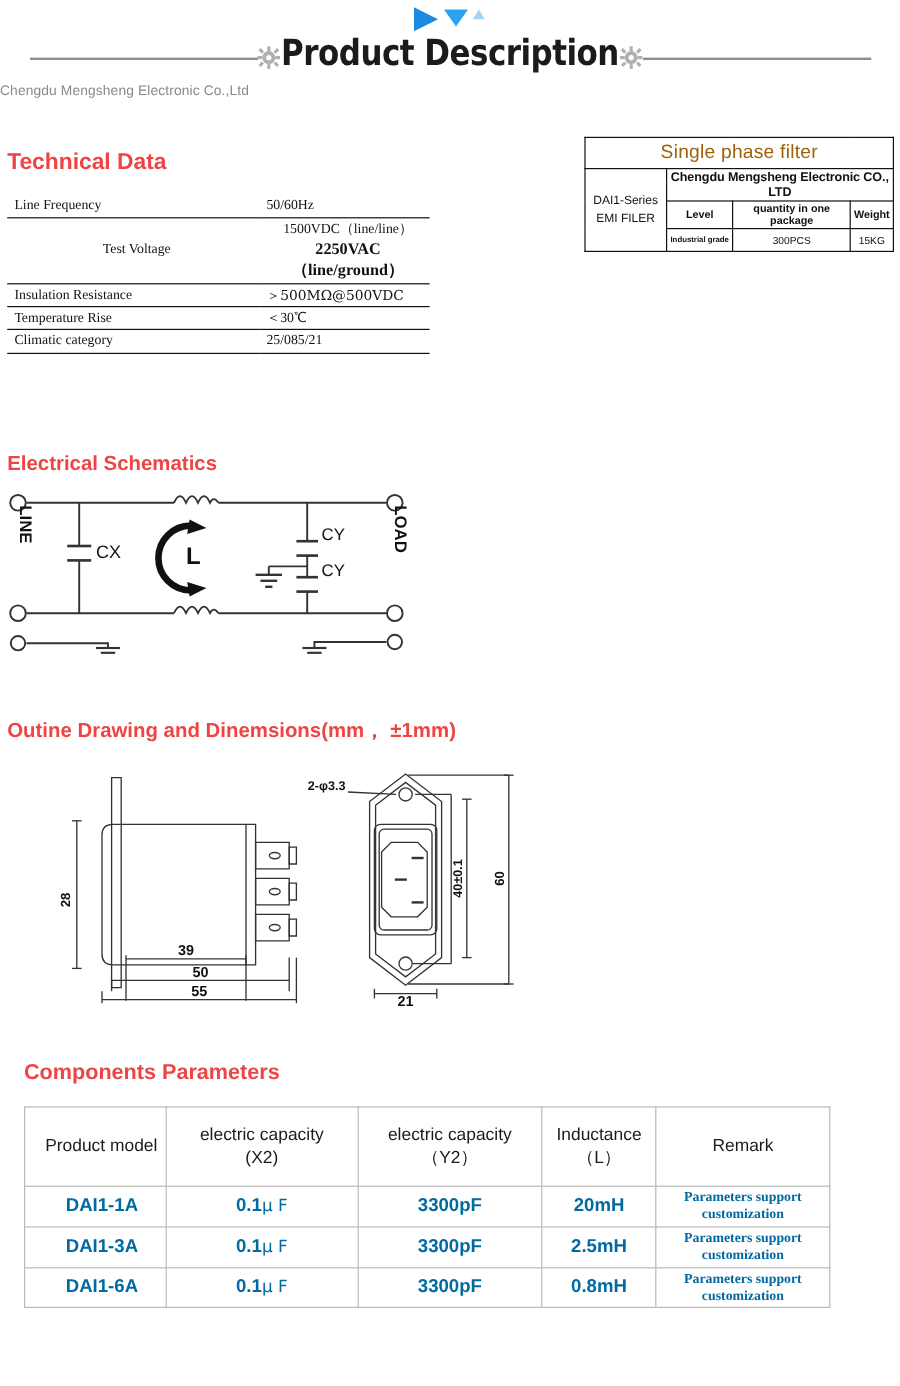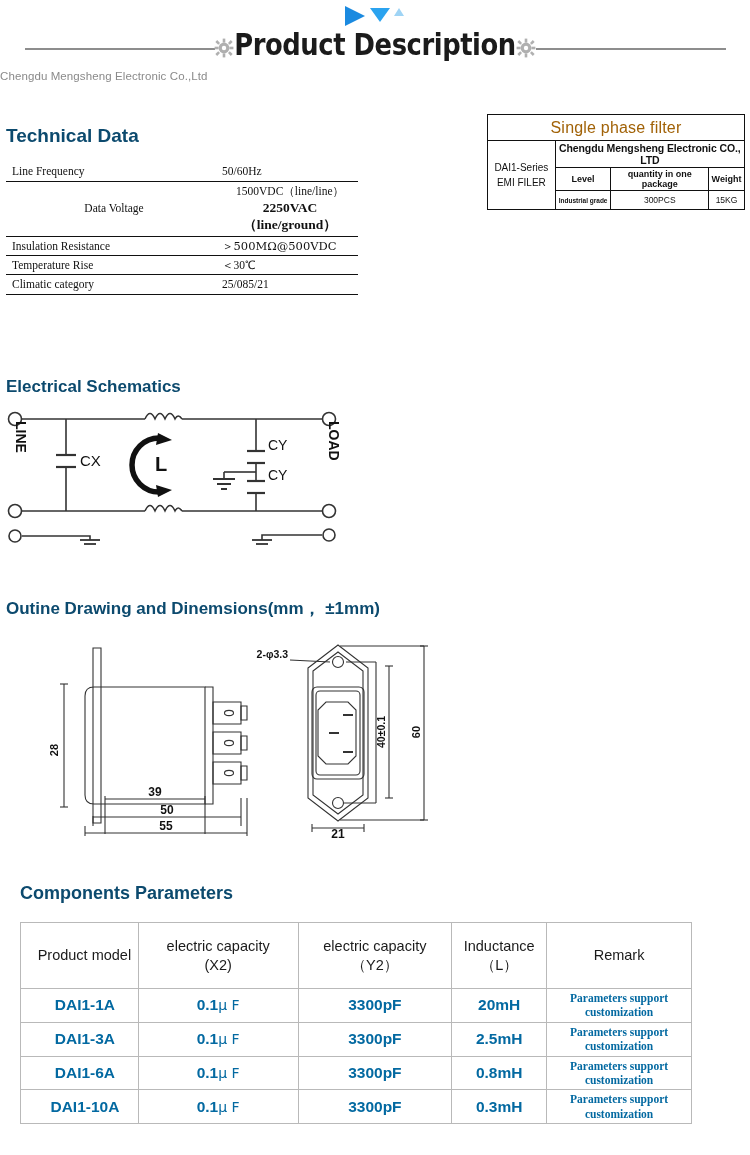--- a/index.html
+++ b/index.html
@@ -35,21 +35,21 @@
     font-size: 11.5px;
     color: #8a8a8a;
     letter-spacing: 0.1px;
   }
 
   
   .sec-h {
     position: absolute;
     font-family: "Liberation Sans", sans-serif;
     font-weight: bold;
-    color: #0c4a6e;
+    color: #ef4444;
     white-space: nowrap;
   }
   #h-tech { top: 125px; left: 6px; font-size: 19px; }
   #h-schem { top: 377px; left: 6px; font-size: 17px; }
   #h-outline { top: 597px; left: 6px; font-size: 17px; }
   #h-comp { top: 883px; left: 20px; font-size: 18px; }
 
   
   .tech {
     position: absolute; top: 162px; left: 6px; width: 352px;
@@ -193,21 +193,21 @@
 
   <div class="sec-h" id="h-tech">Technical Data</div>
 
   <table class="tech">
     <tbody>
       <tr>
         <td class="lbl">Line Frequency</td>
         <td class="val">50/60Hz</td>
       </tr>
       <tr class="tall">
-        <td class="lbl">Data Voltage</td>
+        <td class="lbl">Test Voltage</td>
         <td class="val">
           <span class="tv-line1">1500VDC（line/line）</span>
           <span class="tv-line2">2250VAC（line/ground）</span>
         </td>
       </tr>
       <tr>
         <td class="lbl">Insulation Resistance</td>
         <td class="val ohm">＞500MΩ@500VDC</td>
       </tr>
       <tr>
@@ -456,23 +456,16 @@
         <td class="c4">2.5mH</td>
         <td class="c5 remark"><span>Parameters support</span><br><span>customization</span></td>
       </tr>
       <tr>
         <td class="c1">DAI1-6A</td>
         <td class="c2"><span>0.1</span><span class="mu">μ F</span></td>
         <td class="c3">3300pF</td>
         <td class="c4">0.8mH</td>
         <td class="c5 remark"><span>Parameters support</span><br><span>customization</span></td>
       </tr>
-      <tr>
-        <td class="c1">DAI1-10A</td>
-        <td class="c2"><span>0.1</span><span class="mu">μ F</span></td>
-        <td class="c3">3300pF</td>
-        <td class="c4">0.3mH</td>
-        <td class="c5 remark"><span>Parameters support</span><br><span>customization</span></td>
-      </tr>
     </tbody>
   </table>
 
 </div>
 
 </body></html>

